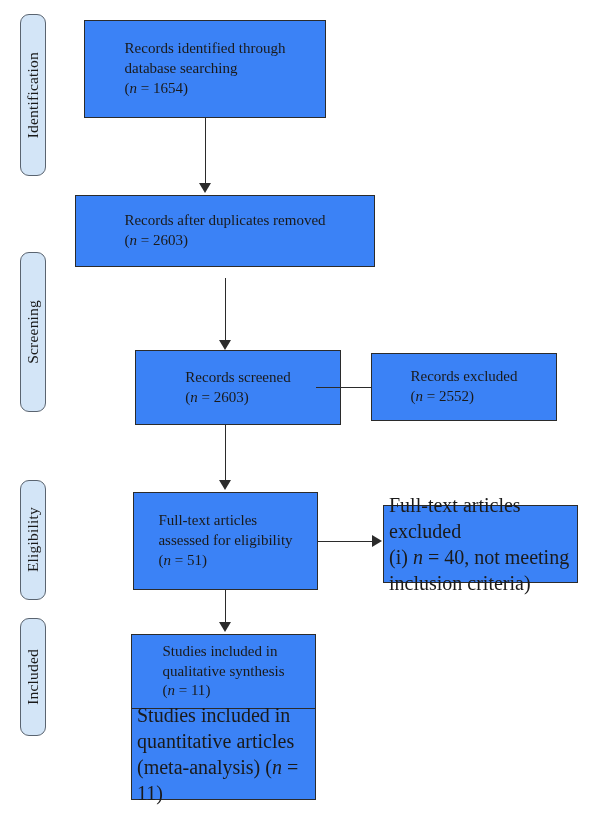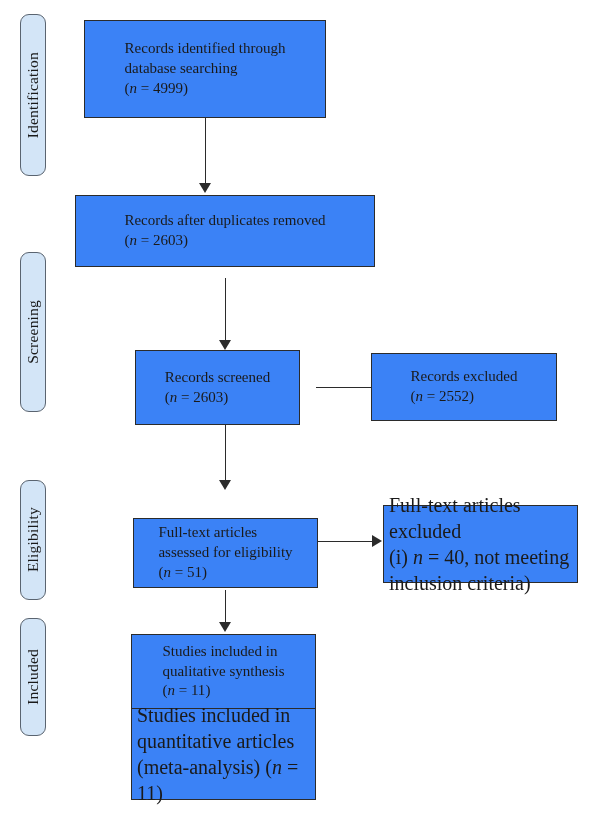--- a/index.html
+++ b/index.html
@@ -115,58 +115,58 @@
   </div>
 
   <div class="stage-pill" style="left:20px; top:618px; width:26px; height:118px;">
     <span class="stage-label">Included</span>
   </div>
 
   <div class="flow-box" style="left:84px; top:20px; width:242px; height:98px;">
     <div class="box-text">
       <span>Records identified through</span><br>
       <span>database searching</span><br>
-      <span><span>(</span><span class="nital">n</span><span> = </span><span>4999</span><span>)</span></span>
+      <span><span>(</span><span class="nital">n</span><span> = </span><span>1654</span><span>)</span></span>
     </div>
   </div>
 
   <div class="conn-v" style="left:205px; top:118px; height:67px;"></div>
   <div class="arrow-down" style="left:199px; top:183px;"></div>
 
   <div class="flow-box" style="left:75px; top:195px; width:300px; height:72px;">
     <div class="box-text">
       <span>Records after duplicates removed</span><br>
       <span><span>(</span><span class="nital">n</span><span> = </span><span>2603</span><span>)</span></span>
     </div>
   </div>
 
   <div class="conn-v" style="left:225px; top:278px; height:64px;"></div>
   <div class="arrow-down" style="left:219px; top:340px;"></div>
 
-  <div class="flow-box" style="left:135px; top:350px; width:165px; height:75px;">
+  <div class="flow-box" style="left:135px; top:350px; width:206px; height:75px;">
     <div class="box-text">
       <span>Records screened</span><br>
       <span><span>(</span><span class="nital">n</span><span> = </span><span>2603</span><span>)</span></span>
     </div>
   </div>
 
   <div class="conn-h" style="left:316px; top:387px; width:60px;"></div>
   <div class="arrow-right" style="left:374px; top:381px;"></div>
 
   <div class="flow-box" style="left:371px; top:353px; width:186px; height:68px;">
     <div class="box-text">
       <span>Records excluded</span><br>
       <span><span>(</span><span class="nital">n</span><span> = </span><span>2552</span><span>)</span></span>
     </div>
   </div>
 
   <div class="conn-v" style="left:225px; top:425px; height:57px;"></div>
   <div class="arrow-down" style="left:219px; top:480px;"></div>
 
-  <div class="flow-box" style="left:133px; top:492px; width:185px; height:70px;margin-top:26px;">
+  <div class="flow-box" style="left:133px; top:492px; width:185px; height:98px;">
     <div class="box-text">
       <span>Full-text articles</span><br>
       <span>assessed for eligibility</span><br>
       <span><span>(</span><span class="nital">n</span><span> = </span><span>51</span><span>)</span></span>
     </div>
   </div>
 
   <div class="conn-h" style="left:318px; top:541px; width:56px;"></div>
   <div class="arrow-right" style="left:372px; top:535px;"></div>
 

